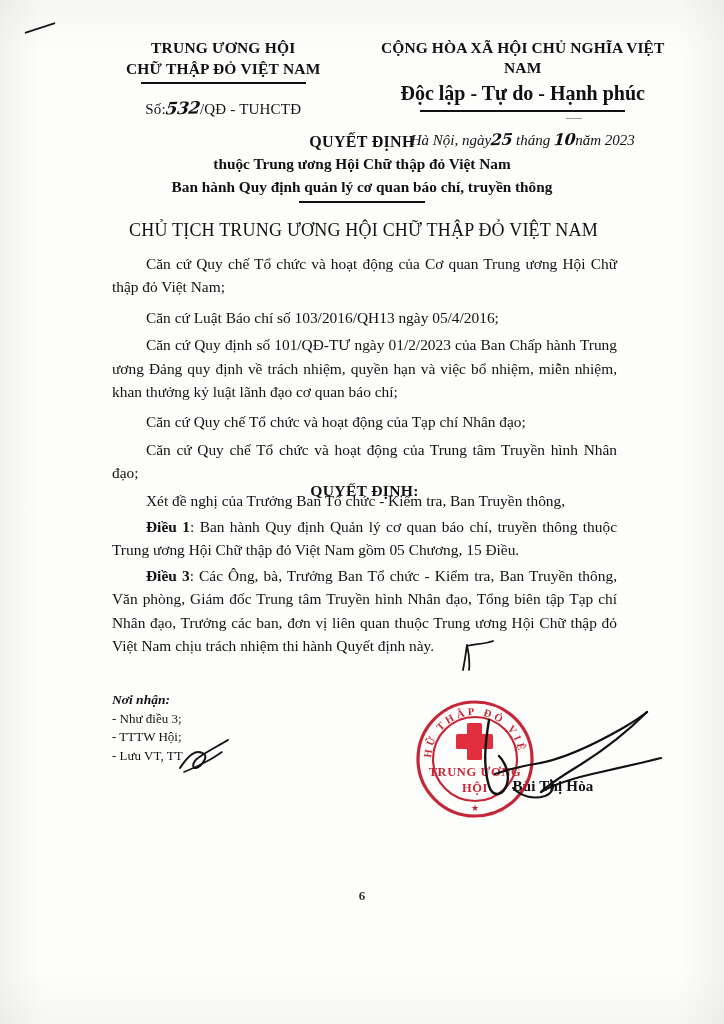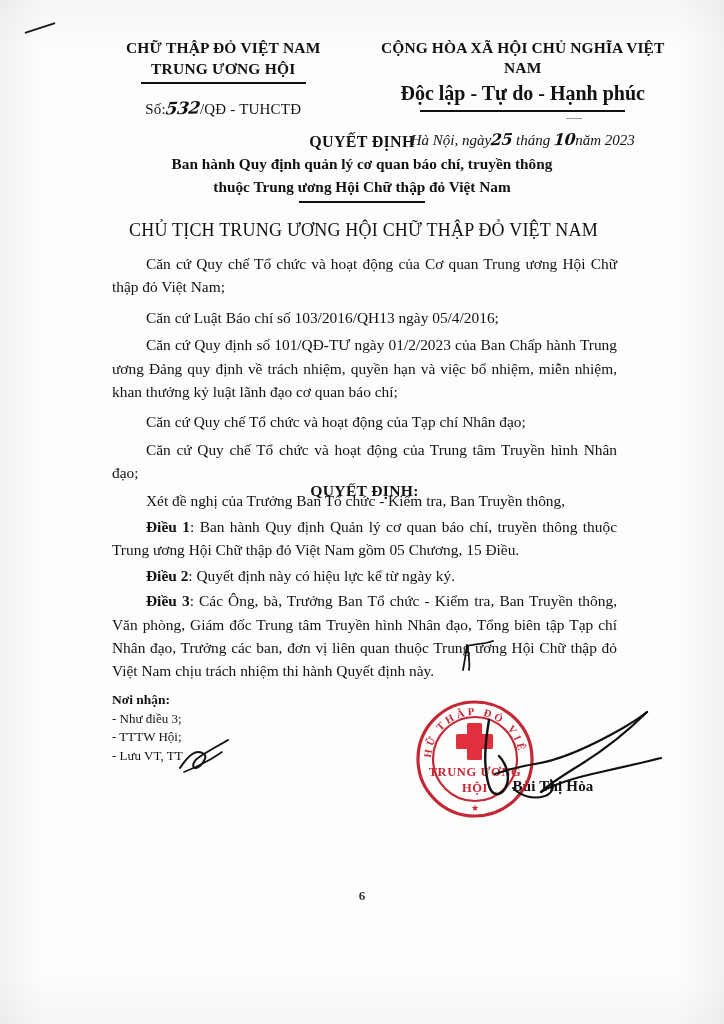--- a/index.html
+++ b/index.html
@@ -208,20 +208,21 @@
   .noinhan {
     position: absolute;
     top: 690px;
     left: 112px;
     font-size: 13px;
     line-height: 1.45;
   }
   .noinhan-title {
     font-weight: bold;
     font-size: 13.5px;
+    font-style: italic;
   }
 
   .sign-block {
     position: absolute;
     top: 690px;
     left: 438px;
     width: 230px;
     text-align: center;
   }
   .sign-title {
@@ -288,22 +289,22 @@
 
 <div class="page">
 
   <div class="scan-shade"></div>
   <div class="scan-mark"></div>
   <div class="scan-mark2"></div>
 
   <div class="header">
 
     <div class="hdr-left">
+      <div class="org-name">TRUNG ƯƠNG HỘI</div>
       <div class="org-name">CHỮ THẬP ĐỎ VIỆT NAM</div>
-      <div class="org-name">TRUNG ƯƠNG HỘI</div>
       <div class="rule-short"></div>
       <div class="doc-no">
         <span>Số:</span><span class="hw">532</span><span>/QĐ - TUHCTĐ</span>
       </div>
     </div>
 
     <div class="hdr-right">
       <div class="nation-name">CỘNG HÒA XÃ HỘI CHỦ NGHĨA VIỆT NAM</div>
       <div class="motto">Độc lập - Tự do - Hạnh phúc</div>
       <div class="rule-motto"></div>
@@ -311,22 +312,22 @@
         <span>Hà Nội, ngày</span><span class="hw-date">25</span>
         <span>tháng</span>
         <span class="hw-date">10</span><span>năm 2023</span>
       </div>
     </div>
 
   </div>
 
   <div class="title-block">
     <div class="title-main">QUYẾT ĐỊNH</div>
+    <div class="title-sub">thuộc Trung ương Hội Chữ thập đỏ Việt Nam</div>
     <div class="title-sub">Ban hành Quy định quản lý cơ quan báo chí, truyền thông</div>
-    <div class="title-sub">thuộc Trung ương Hội Chữ thập đỏ Việt Nam</div>
     <div class="rule-title"></div>
   </div>
 
   <div class="chutich-line">CHỦ TỊCH TRUNG ƯƠNG HỘI CHỮ THẬP ĐỎ VIỆT NAM</div>
 
   <div class="body-block">
     <div class="para">Căn cứ Quy chế Tổ chức và hoạt động của Cơ quan Trung ương Hội Chữ thập đỏ Việt Nam;</div>
     <div class="para para-tight">Căn cứ Luật Báo chí số 103/2016/QH13 ngày 05/4/2016;</div>
     <div class="para">Căn cứ Quy định số 101/QĐ-TƯ ngày 01/2/2023 của Ban Chấp hành Trung ương Đảng quy định về trách nhiệm, quyền hạn và việc bổ nhiệm, miễn nhiệm, khan thưởng kỷ luật lãnh đạo cơ quan báo chí;</div>
     <div class="para para-tight">Căn cứ Quy chế Tổ chức và hoạt động của Tạp chí Nhân đạo;</div>
@@ -334,23 +335,20 @@
     <div class="para para-tight">Xét đề nghị của Trưởng Ban Tổ chức - Kiểm tra, Ban Truyền thông,</div>
   </div>
 
   <div class="quyetdinh-head">QUYẾT ĐỊNH:</div>
 
   <div class="articles">
     <div class="art">
       <b>Điều 1</b><span>: Ban hành Quy định Quản lý cơ quan báo chí, truyền thông thuộc Trung ương Hội Chữ thập đỏ Việt Nam gồm 05 Chương, 15 Điều.</span>
     </div>
     <div class="art">
-      <b>Điều 2</b><span>: Quyết định này có hiệu lực kể từ ngày ký.</span>
-    </div>
-    <div class="art">
       <b>Điều 3</b><span>: Các Ông, bà, Trưởng Ban Tổ chức - Kiểm tra, Ban Truyền thông, Văn phòng, Giám đốc Trung tâm Truyền hình Nhân đạo, Tổng biên tập Tạp chí Nhân đạo, Trưởng các ban, đơn vị liên quan thuộc Trung ương Hội Chữ thập đỏ Việt Nam chịu trách nhiệm thi hành Quyết định này.</span>
     </div>
   </div>
 
   <svg class="sig-mark3" viewBox="0 0 40 34">
     <path d="M8 30 C10 20, 11 12, 12 5 M12 5 C14 14, 15 22, 14 30 M12 6 C20 4, 30 4, 38 1" fill="none" stroke="#141414" stroke-width="1.8" stroke-linecap="round"></path>
   </svg>
 
   <div class="noinhan">
     <div class="noinhan-title">Nơi nhận:</div>

